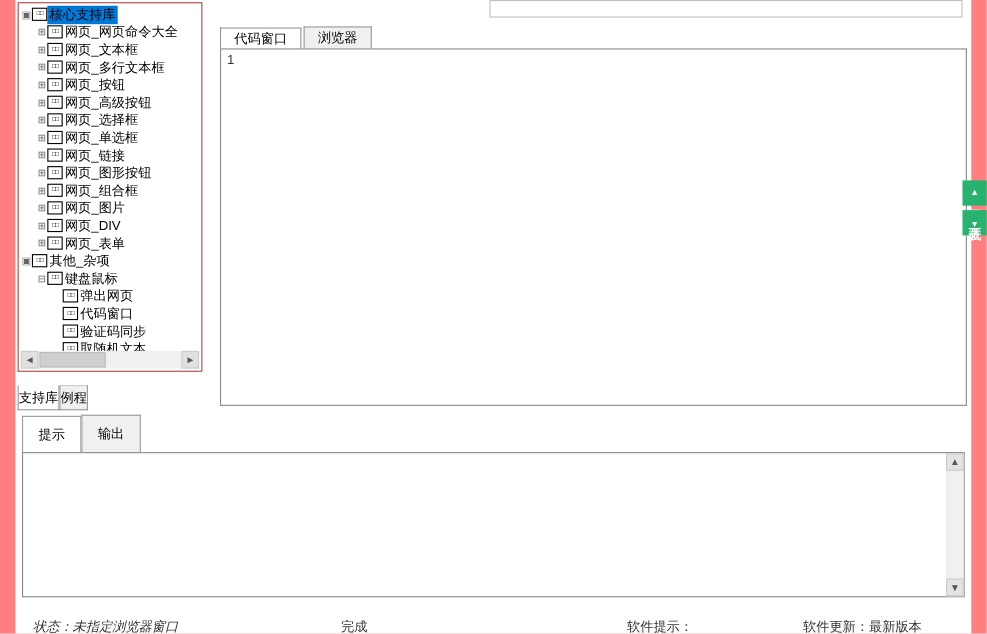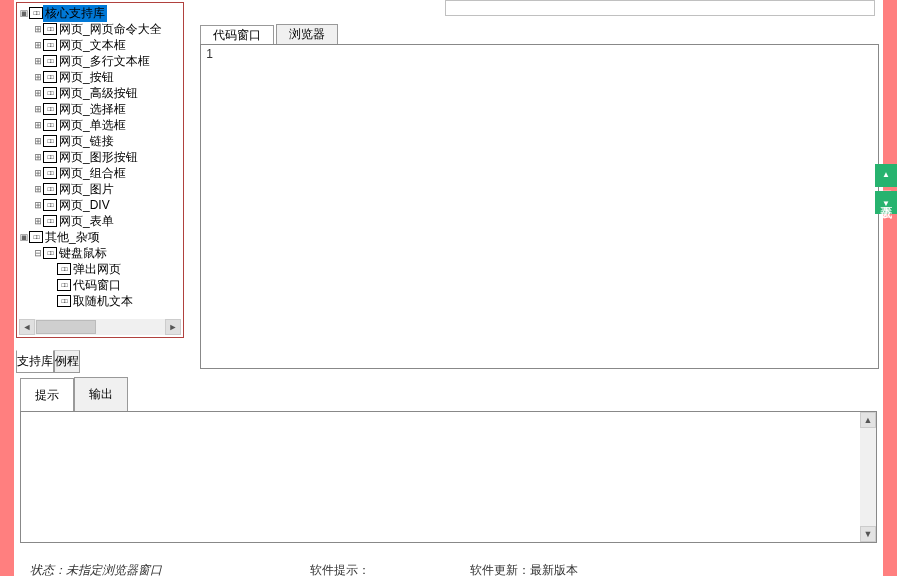--- a/index.html
+++ b/index.html
@@ -146,20 +146,25 @@
                 <span class="lbl">弹出网页</span>
               </div>
               <div class="node child2">
                 <span class="exp"></span>
                 <span class="tree-icon">□□</span>
                 <span class="lbl">代码窗口</span>
               </div>
               <div class="node child2">
                 <span class="exp"></span>
                 <span class="tree-icon">□□</span>
+                <span class="lbl">验证码同步</span>
+              </div>
+              <div class="node child2">
+                <span class="exp"></span>
+                <span class="tree-icon">□□</span>
                 <span class="lbl">取随机文本</span>
               </div>
             </div>
         </div>
         <div class="tree-h-scroll">
           <div class="arrow">◄</div>
           <div class="thumb"></div>
           <div class="track"></div>
           <div class="arrow">►</div>
         </div>
@@ -191,20 +196,21 @@
   <div class="output-pane">
     <div class="vscroll">
       <div class="arrow">▲</div>
       <div class="track"></div>
       <div class="arrow">▼</div>
     </div>
   </div>
 
   <div class="status-bar" style="height:14px;overflow:hidden;margin-top:28px;">
     <div class="status-cell s1">状态：未指定浏览器窗口</div>
+    <div class="status-cell s2">完成</div>
     <div class="status-cell s3">软件提示：</div>
     <div class="status-cell s4">软件更新：最新版本</div>
   </div>
 </div>
 
 <div class="side-floats">
   <div class="float-btn">
       <span class="ar">▲</span>
       <span>回顶部</span>
     </div>

